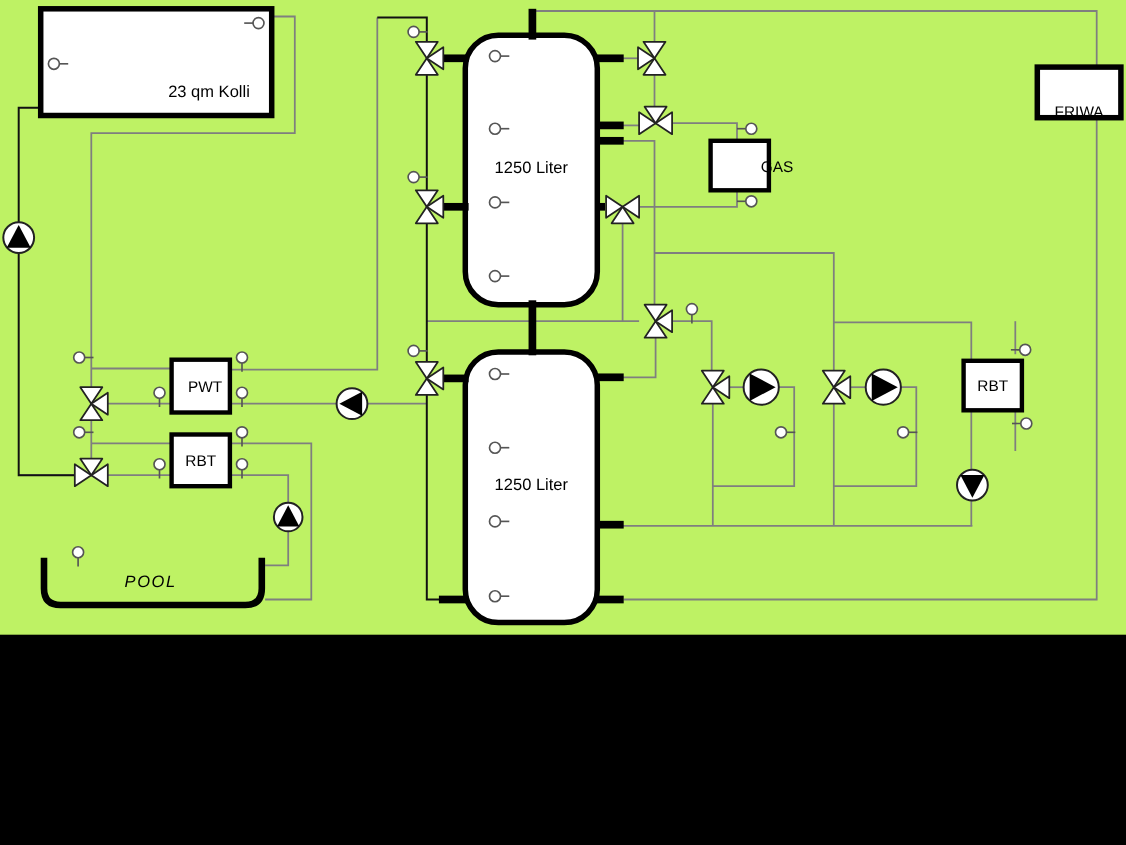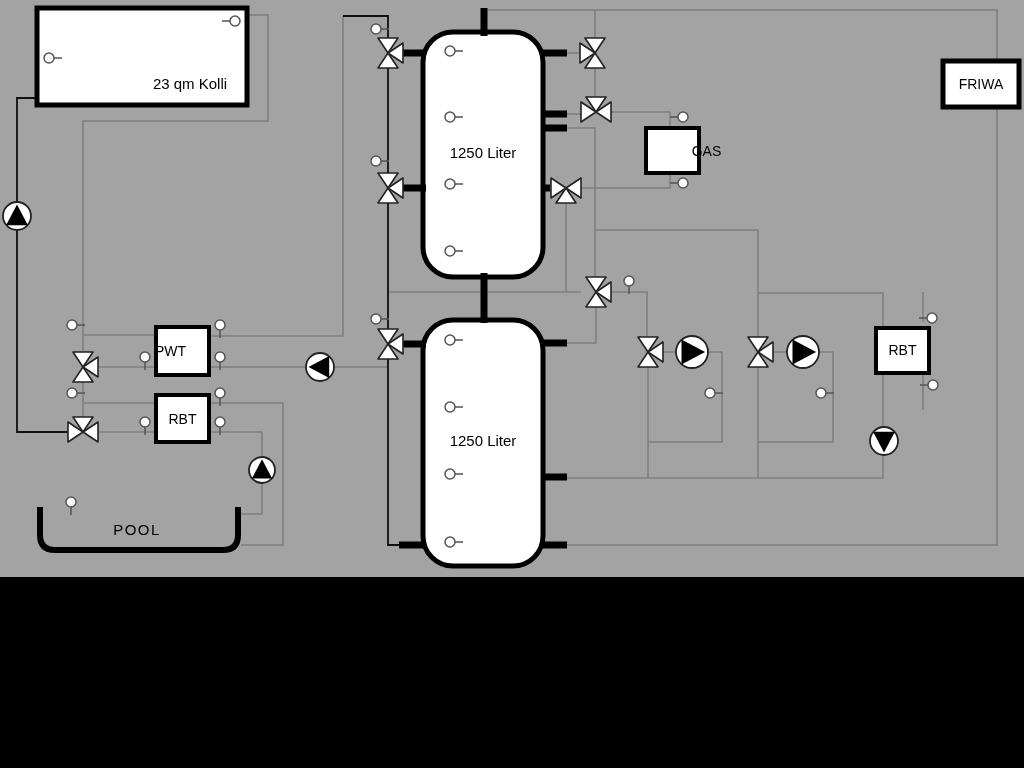--- a/index.html
+++ b/index.html
@@ -1,21 +1,21 @@
 <!DOCTYPE html>
 <html><head>
 <meta charset="utf-8">
 <style>
   html,body{margin:0;padding:0;background:#fff;}
   body{font-family:"Liberation Sans", sans-serif;}
-  .stage{position:relative;width:1024px;height:768px;background:#a3a3a3;overflow:hidden;}
+  .stage{position:relative;width:1024px;height:768px;background:#bef264;overflow:hidden;}
   .stage svg{position:absolute;left:0;top:0;}
   .lbl{position:absolute;color:#000;font-size:15px;font-weight:400;text-align:center;line-height:18px;white-space:nowrap;}
   .lbl.small{font-size:14px;}
-  .lbl.pool{letter-spacing:1.5px;}
+  .lbl.pool{letter-spacing:1.5px;font-style:italic;}
   .bottom-bar{position:absolute;left:0;top:577px;width:1024px;height:191px;background:#000;}
 </style>
 </head>
 <body>
 
 <div class="stage">
 
 <svg width="1024" height="768" viewBox="0 0 1024 768">
 
   <g stroke="#7f7f7f" stroke-width="1.6" fill="none">
@@ -282,21 +282,21 @@
           <line x1="71" y1="506" x2="71" y2="515" stroke="#555" stroke-width="1.5"></line>
           <circle cx="71" cy="502" r="5" fill="#fff" stroke="#555" stroke-width="1.5"></circle>
         </g>
       </g>
 </svg>
 
 <div class="lbl" style="left:130px;top:75px;width:120px;">23 qm Kolli</div>
 <div class="lbl" style="left:424px;top:144px;width:118px;">1250 Liter</div>
 <div class="lbl" style="left:424px;top:432px;width:118px;">1250 Liter</div>
 <div class="lbl small" style="left:680px;top:142px;width:53px;">GAS</div>
-<div class="lbl small" style="left:943px;top:75px;width:76px;">FRIWA</div>
-<div class="lbl small" style="left:144px;top:342px;width:53px;">PWT</div>
+<div class="lbl small" style="left:943px;top:92px;width:76px;text-decoration:underline;">FRIWA</div>
+<div class="lbl small" style="left:160px;top:342px;width:53px;">PWT</div>
 <div class="lbl small" style="left:156px;top:410px;width:53px;">RBT</div>
 <div class="lbl small" style="left:876px;top:341px;width:53px;">RBT</div>
 <div class="lbl pool" style="left:77px;top:521px;width:120px;">POOL</div>
 
 <div class="bottom-bar"></div>
 
 </div>
 
 </body></html>

